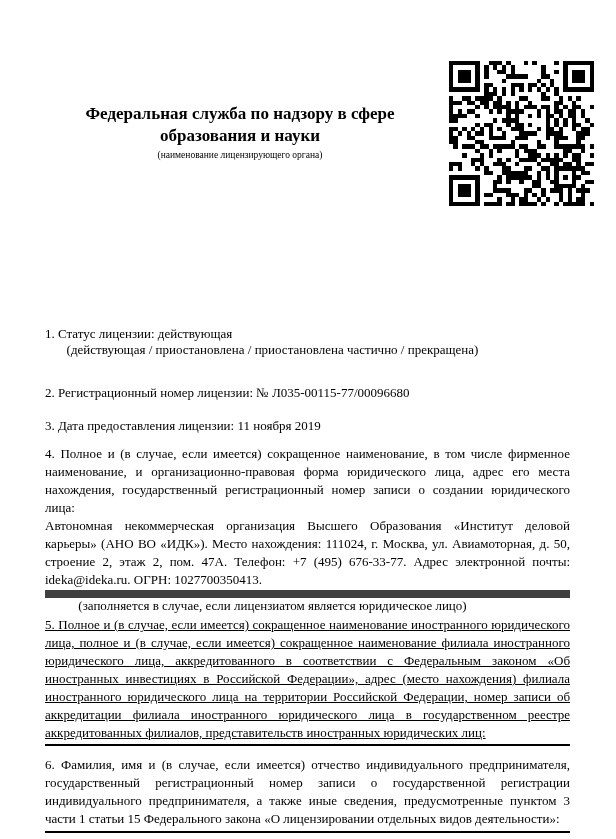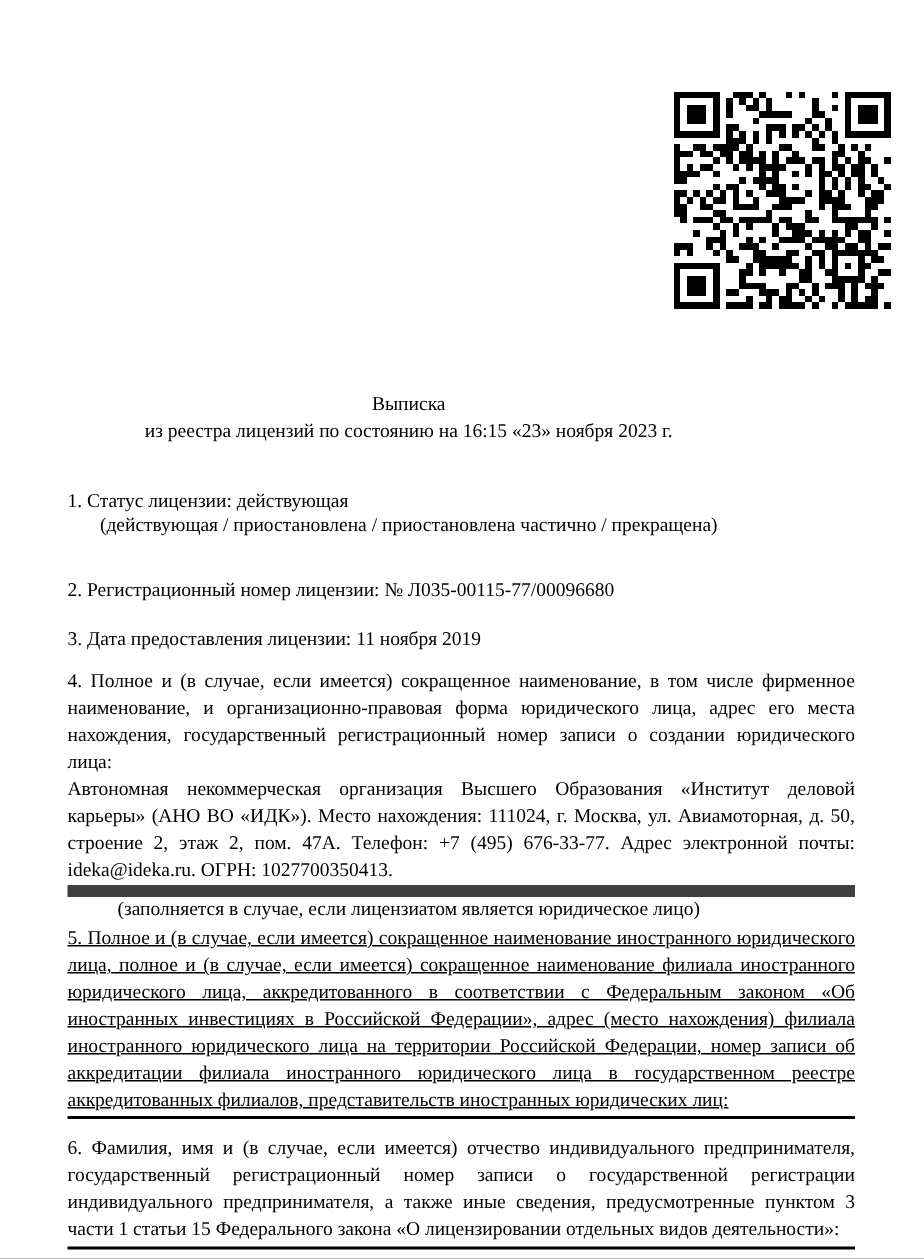--- a/index.html
+++ b/index.html
@@ -77,20 +77,25 @@
   .mt4  { margin-top: 4px; text-decoration: underline; }
   .mt3  { margin-top: 3px; }
   .mt2  { margin-top: 2px; }
   .mt1  { margin-top: 1px; }
 </style>
 </head>
 <body>
 
 <div class="page">
 
+  <div class="issuer">
+    <div class="issuer-title">Федеральная служба по надзору в сфере</div>
+    <div class="issuer-title">образования и науки</div>
+    <div class="issuer-caption">(наименование лицензирующего органа)</div>
+  </div>
 
   <div class="qr">
     <svg id="qr-svg" width="145" height="145" viewBox="0 0 33 33" shape-rendering="crispEdges">
         <rect x="0" y="0" width="1" height="1" fill="#000000"></rect>
         <rect x="1" y="0" width="1" height="1" fill="#000000"></rect>
         <rect x="2" y="0" width="1" height="1" fill="#000000"></rect>
         <rect x="3" y="0" width="1" height="1" fill="#000000"></rect>
         <rect x="4" y="0" width="1" height="1" fill="#000000"></rect>
         <rect x="5" y="0" width="1" height="1" fill="#000000"></rect>
         <rect x="6" y="0" width="1" height="1" fill="#000000"></rect>
@@ -597,24 +602,20 @@
         <rect x="24" y="32" width="1" height="1" fill="#000000"></rect>
         <rect x="26" y="32" width="1" height="1" fill="#000000"></rect>
         <rect x="27" y="32" width="1" height="1" fill="#000000"></rect>
         <rect x="28" y="32" width="1" height="1" fill="#000000"></rect>
         <rect x="29" y="32" width="1" height="1" fill="#000000"></rect>
         <rect x="30" y="32" width="1" height="1" fill="#000000"></rect>
         <rect x="32" y="32" width="1" height="1" fill="#000000"></rect>
       </svg>
   </div>
 
-  <div class="extract-heading">
-    <div>Выписка</div>
-    <div>из реестра лицензий по состоянию на 16:15 «23» ноября 2023 г.</div>
-  </div>
 
   <div class="doc-body">
 
     <div class="field-line">1. Статус лицензии: действующая</div>
     <div class="caption">(действующая / приостановлена / приостановлена частично / прекращена)</div>
 
     <div class="field-line mt14">2. Регистрационный номер лицензии: № Л035-00115-77/00096680</div>
 
     <div class="field-line mt15">3. Дата предоставления лицензии: 11 ноября 2019</div>
 

